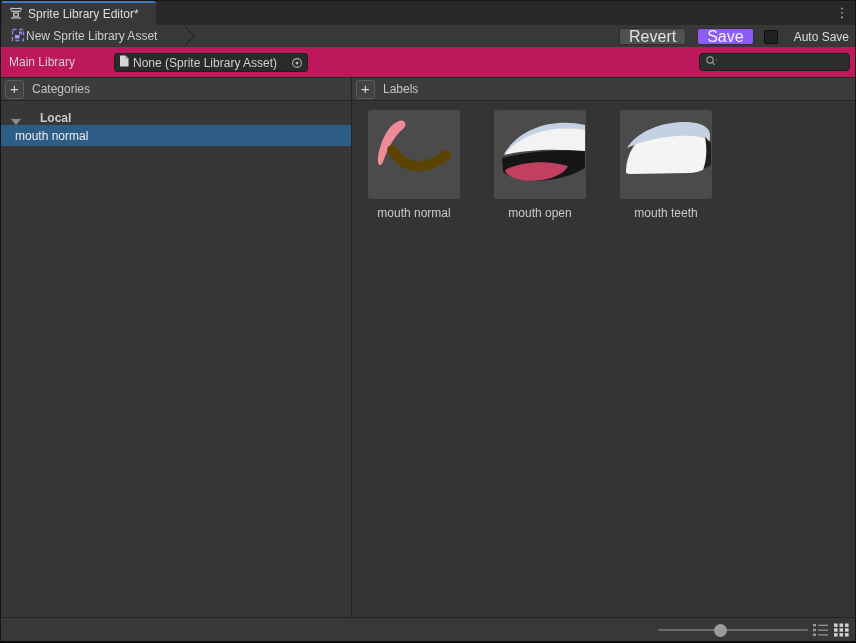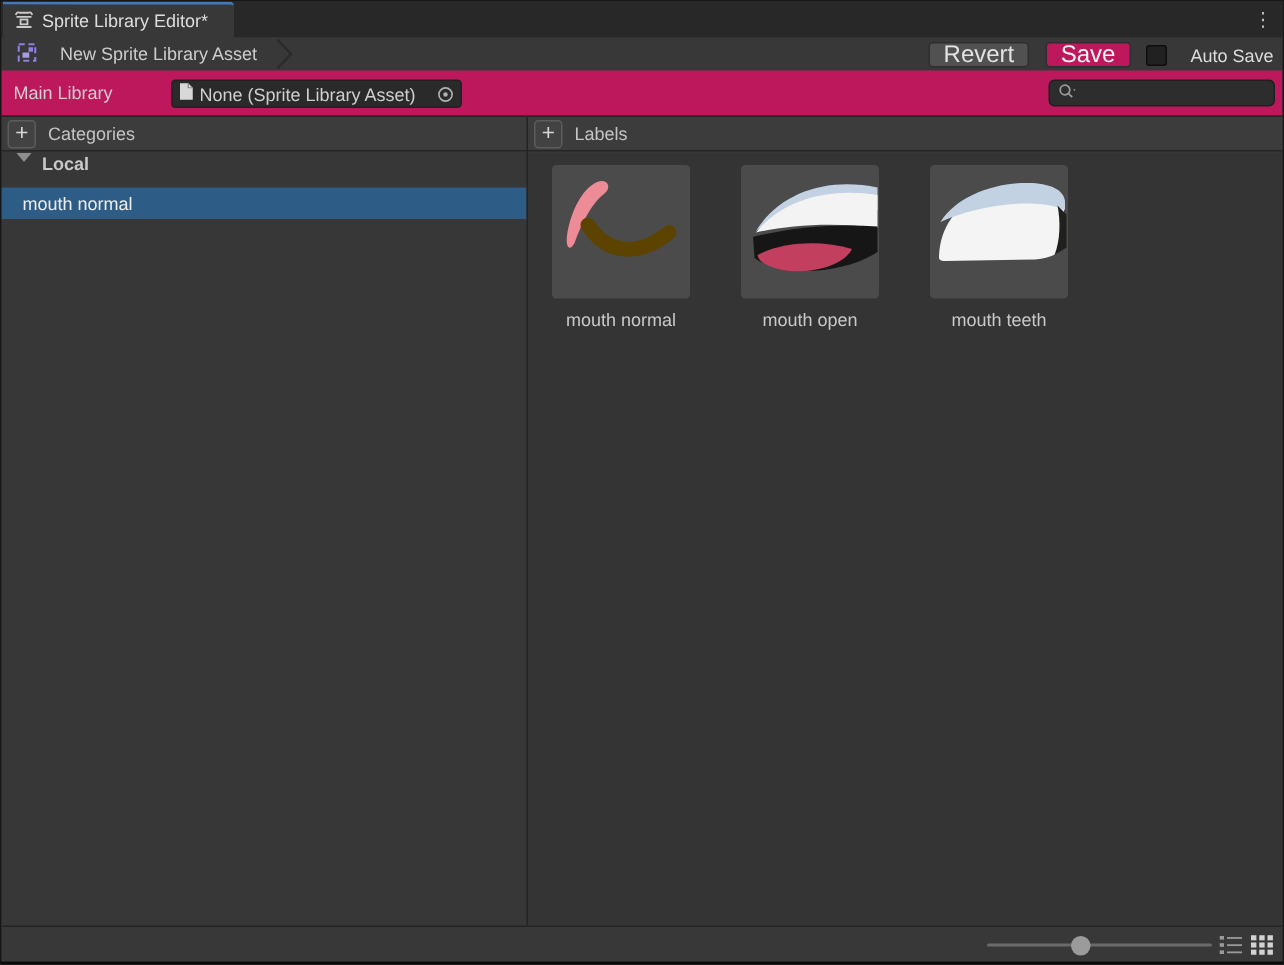--- a/index.html
+++ b/index.html
@@ -18,29 +18,29 @@
     background:#383838; border-top:2px solid #4079bf;
     display:flex; align-items:center; gap:5px; padding:0 8px 0 7px;
     border-radius:0 3px 0 0;
   }
   .tab-title { color:#dedede; white-space:nowrap; }
   .kebab { position:absolute; right:4px; top:2px; width:18px; height:20px; color:#bdbdbd;
     font-size:13px; letter-spacing:0; text-align:center; line-height:20px; cursor:pointer; }
 
   
   .toolbar { position:absolute; left:0; top:24px; width:100%; height:22px; background:#383838; }
-  .breadcrumb { position:absolute; left:9px; top:2px; height:18px; display:flex; align-items:center; gap:14px; }
+  .breadcrumb { position:absolute; left:9px; top:2px; height:18px; display:flex; align-items:center; gap:0; }
   .breadcrumb-label { color:#cccccc; white-space:nowrap; }
   .crumb-chevron { position:absolute; left:183px; top:1px; }
   .tb-right { position:absolute; right:6px; top:3px; display:flex; align-items:center; }
   .btn {
     height:17px; padding:0 9px; background:#515151; border:1px solid #2e2e2e; border-radius:3px;
     color:#e2e2e2; font-size:16px; line-height:15px; cursor:pointer; font-family:inherit;
   }
-  .btn.save { background:#be185d; color:#f2f2f2; margin-left:11px; }
+  .btn.save { background:#8b5cf6; color:#f2f2f2; margin-left:11px; }
   .checkbox { width:14px; height:14px; margin-left:10px; background:#212121;
     border:1px solid #0e0e0e; border-radius:2px; cursor:pointer; }
   .autosave-label { margin-left:16px; color:#dcdcdc; }
 
   
   .library-row { position:absolute; left:0; top:46px; width:100%; height:30px; background:#be185d; }
   .library-label { position:absolute; left:8px; top:8px; color:#cfcfcf; }
   .object-field {
     position:absolute; left:113px; top:6px; width:194px; height:19px;
     background:#2a2a2a; border:1px solid #212121; border-radius:3px;
@@ -71,21 +71,21 @@
     background:#424242; border:1px solid #5c5c5c; border-radius:3px;
     color:#d6d6d6; font-size:15px; line-height:16px; text-align:center; cursor:pointer;
   }
   .panel-header-label { margin-left:8px; color:#c4c4c4; }
 
   
   .left-panel  { position:absolute; left:0;   top:101px; width:350px; height:516px; background:#373737; }
   .v-divider   { position:absolute; left:350px; top:76px; width:1px; height:541px; background:#242424; }
   .right-panel { position:absolute; left:351px; top:101px; width:505px; height:516px; background:#343434; overflow:hidden; }
 
-  .foldout-row { position:relative; height:23px; display:flex; align-items:flex-start; cursor:pointer; }
+  .foldout-row { position:relative; height:23px; display:flex; align-items:flex-end; cursor:pointer;gap:12px; }
   .tri-down {
     width:0; height:0; margin-left:10px;
     border-left:5px solid transparent; border-right:5px solid transparent; border-top:6px solid #8e8e8e;
   }
   .foldout-label { margin-left:7px; font-weight:bold; color:#c9c9c9; }
   .list-row { height:21px; display:flex; align-items:center; padding-left:14px; cursor:pointer; color:#d6d6d6; }
   .list-row.selected { background:#2d5c87; color:#ececec; }
 
   
   .grid { position:absolute; left:16px; top:8px; display:flex; gap:34px; }

